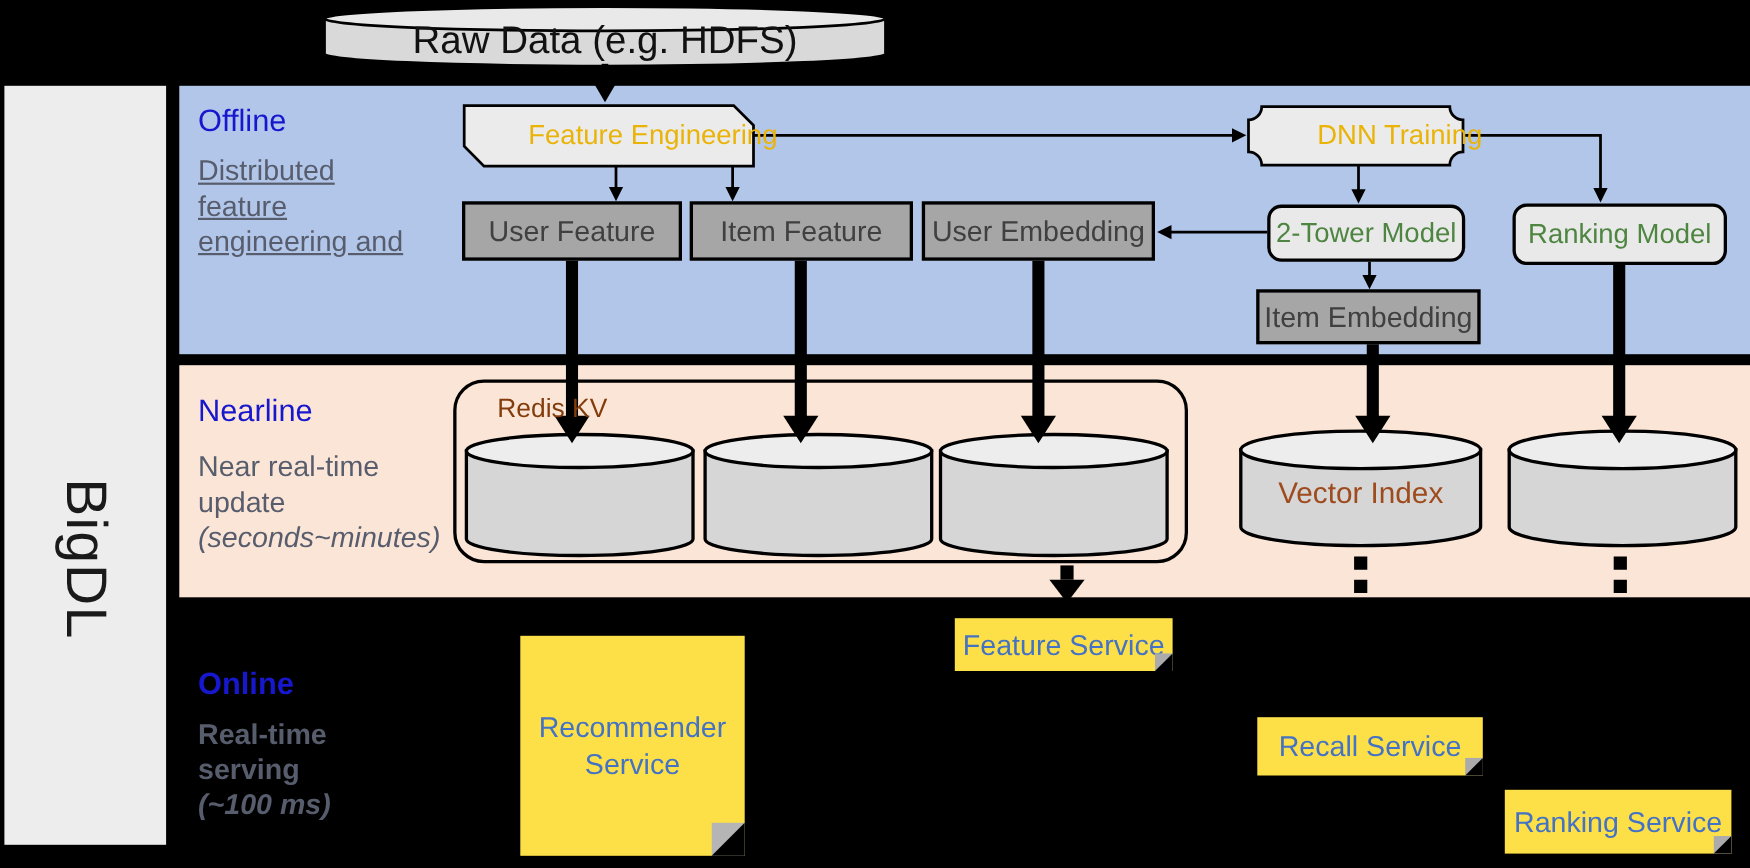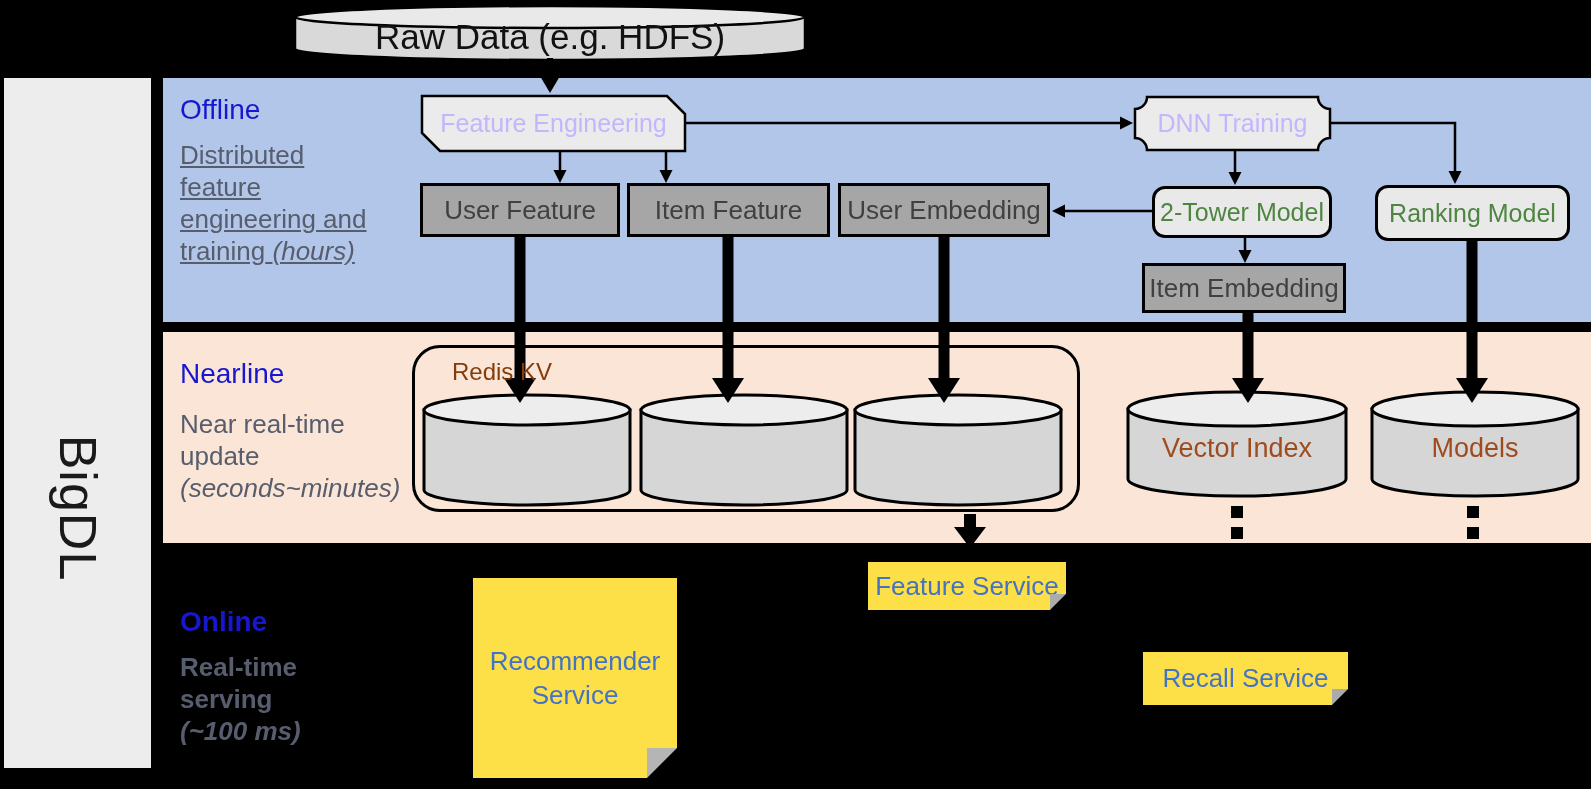--- a/index.html
+++ b/index.html
@@ -19,21 +19,21 @@
   .sec-title { position:absolute; z-index:3; font-size:28px; color:#1717CE; }
   .desc { position:absolute; z-index:3; font-size:26px; line-height:32px; color:#575D6D; }
   .desc .it { font-style:italic; }
   .node { position:absolute; z-index:1; box-sizing:border-box;
           display:flex; align-items:center; justify-content:center;
           text-align:center; font-size:26px; color:#404040; }
   .gray-node  { background:#A6A6A6; border:3px solid #000; }
   .round-node { background:#E9E9E9; border:3px solid #000; border-radius:13px; color:#4E8540; font-size:25px; }
   .shape-label { position:absolute; z-index:3; display:flex; align-items:center;
                  justify-content:center; text-align:center; }
-  .blue-text { color:#c4b5fd; }
+  .blue-text { color:#eab308;padding-left:40px; }
   .rust-text { color:#9E4B1E; }
   .redis-label { position:absolute; z-index:3; font-size:24px; color:#833C0C; }
   .redis-box { position:absolute; z-index:1; box-sizing:border-box;
                border:3px solid #000; border-radius:28px; background:transparent; }
   .service { position:absolute; z-index:1; background:#fde047; display:flex;
              align-items:center; justify-content:center; text-align:center;
              font-size:26px; color:#4472C4; }
   .fold { position:absolute; right:0; bottom:0; width:0; height:0;
           border-top:16px solid #ABABAB; border-right:16px solid #000; }
   .fold.big { border-top-width:30px; border-right-width:30px; border-top-color:#B5B5B5; }
@@ -50,21 +50,20 @@
 
   <div class="sidebar">
     <span class="brand">BigDL</span>
   </div>
 
   <div class="sec-title" style="left:180px; top:94px;">Offline</div>
   <div class="desc" style="left:180px; top:139px;text-decoration:underline;">
     <div>Distributed</div>
     <div>feature</div>
     <div>engineering and</div>
-    <div><span>training</span> <span class="it">(hours)</span></div>
   </div>
 
   <div class="sec-title" style="left:180px; top:358px;">Nearline</div>
   <div class="desc" style="left:180px; top:408px;">
     <div>Near real-time</div>
     <div>update</div>
     <div class="it">(seconds~minutes)</div>
   </div>
 
   <div class="sec-title" style="left:180px; top:606px; font-weight:bold;">Online</div>
@@ -90,20 +89,24 @@
     <span class="fold big"></span>
   </div>
   <div class="service" style="left:868px; top:562px; width:198px; height:48px;">
     <span>Feature Service</span>
     <span class="fold"></span>
   </div>
   <div class="service" style="left:1143px; top:652px; width:205px; height:53px;">
     <span>Recall Service</span>
     <span class="fold"></span>
   </div>
+  <div class="service" style="left:1368px; top:718px; width:206px; height:58px;">
+    <span>Ranking Service</span>
+    <span class="fold"></span>
+  </div>
 
   <svg class="overlay" width="1591" height="789" viewBox="0 0 1591 789">
 
     <g>
       <path d="M 295 17 V 49 A 255 11 0 0 0 805 49 V 17 Z" fill="#D9D9D9" stroke="#000" stroke-width="2.5"></path>
       <ellipse cx="550" cy="17" rx="255" ry="11" fill="#E9E9E9" stroke="#000" stroke-width="2.5"></ellipse>
     </g>
 
     <g>
       <polygon points="422,96 667,96 685,114 685,151 440,151 422,133" fill="#EBEBEB" stroke="#000" stroke-width="2.5"></polygon>
@@ -204,15 +207,14 @@
     </g>
     <g stroke="#000">
       <line x1="1473" y1="506" x2="1473" y2="543" stroke-width="12" stroke-dasharray="12 9"></line>
     </g>
   </svg>
 
   <div class="shape-label" style="left:295px; top:18px; width:510px; height:38px; font-size:35px; color:#111;">Raw Data (e.g. HDFS)</div>
   <div class="shape-label blue-text" style="left:422px; top:96px; width:263px; height:55px; font-size:25px;">Feature Engineering</div>
   <div class="shape-label blue-text" style="left:1135px; top:97px; width:195px; height:53px; font-size:25px;">DNN Training</div>
   <div class="shape-label rust-text" style="left:1128px; top:428px; width:218px; height:40px; font-size:27px;">Vector Index</div>
-  <div class="shape-label rust-text" style="left:1372px; top:428px; width:206px; height:40px; font-size:27px;">Models</div>
 
 </div>
 
 </body></html>

